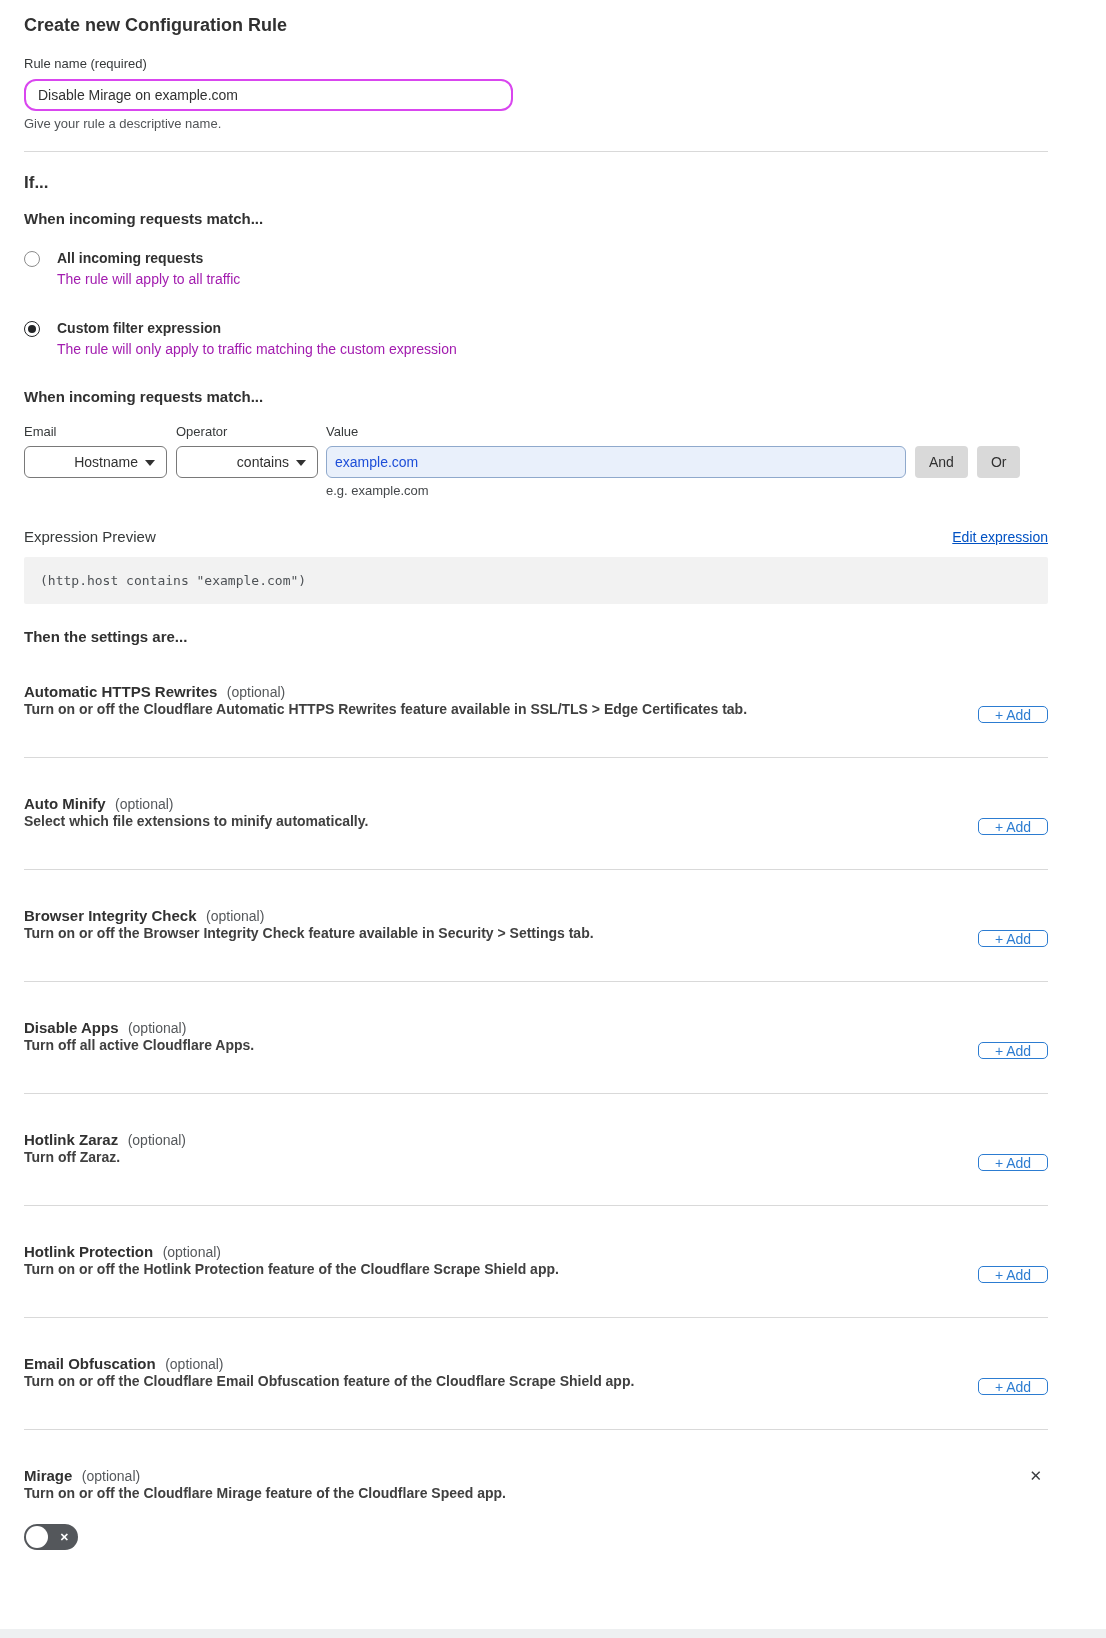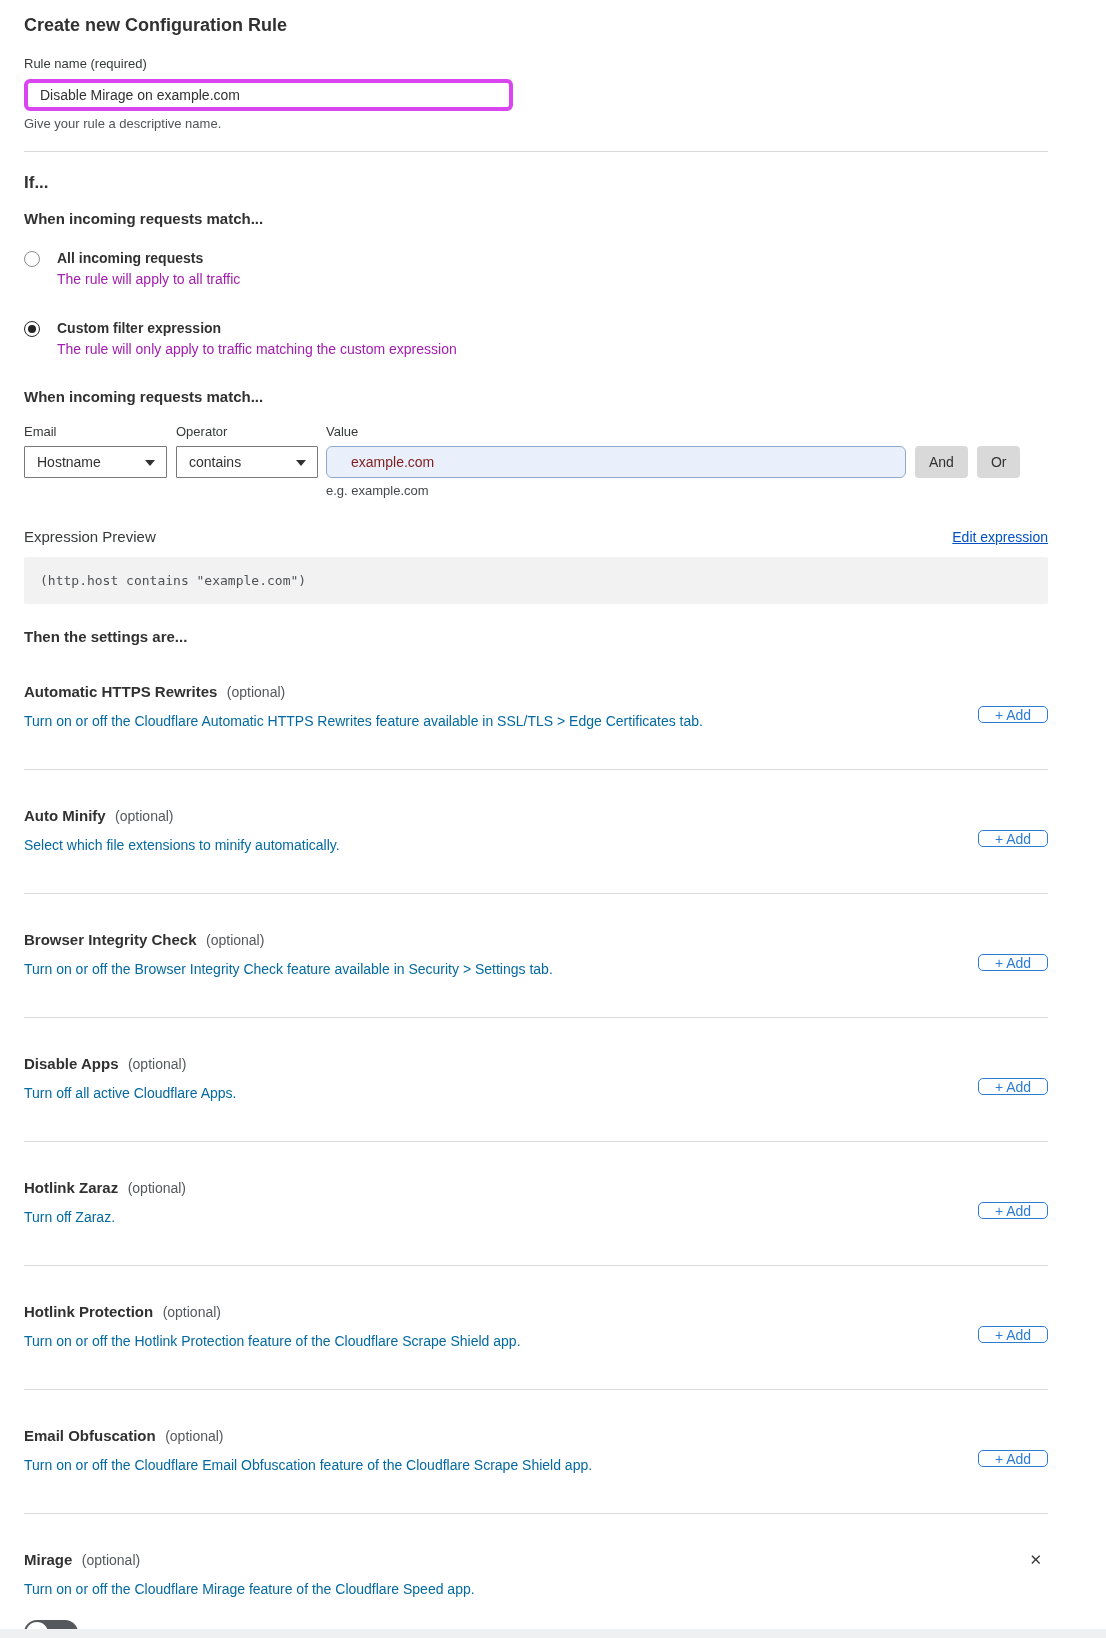--- a/index.html
+++ b/index.html
@@ -13,21 +13,21 @@
     color: #313131;
     overflow: hidden;
   }
   .content { padding: 14px 58px 0 24px; }
 
   h1.page-title { font-size: 18px; font-weight: 700; color: #313131; line-height: 22px; }
 
   .field-label { margin-top: 20px; font-size: 13px; color: #36393a; line-height: 15px; }
   .rule-name-input {
     display: block; margin-top: 8px; width: 489px; height: 32px;
-    border: 4px solid #d946ef; border-radius: 6px; padding: 0 12px;
+    border: 2px solid #d946ef; border-radius: 12px; padding: 0 12px;
     font-family: "Liberation Sans", sans-serif; font-size: 14px; color: #313131;
     background: #ffffff; outline: none;
   }
   .helper-text { margin-top: 5px; font-size: 13px; color: #515457; line-height: 15px; }
 
   .divider { border: none; border-top: 1px solid #d9d9d9; margin-top: 20px; }
 
   .if-heading { margin-top: 20px; font-size: 17px; font-weight: 700; line-height: 22px; }
   .match-heading { margin-top: 16px; font-size: 15px; font-weight: 700; line-height: 18px; }
 
@@ -48,33 +48,34 @@
 
   .builder-heading { margin-top: 30px; font-size: 15px; font-weight: 700; line-height: 18px; }
   .builder-labels { display: flex; margin-top: 18px; font-size: 13px; color: #36393a; line-height: 15px; }
   .col-field { width: 143px; margin-right: 9px; }
   .col-operator { width: 142px; margin-right: 8px; }
   .col-value { width: 580px; }
 
   .builder-row { display: flex; margin-top: 7px; align-items: center; }
   .select-box {
     position: relative; height: 32px; background: #fff;
-    border: 1px solid #797979; border-radius: 1px;
+    border: 1px solid #797979; border-radius: 6px;
     font-size: 14px; color: #313131; line-height: 30px; padding: 0 28px 0 12px;
     cursor: pointer;
+    text-align: right;
   }
   .select-box .arrow {
     position: absolute; right: 11px; top: 13px;
     width: 0; height: 0; border-left: 5px solid transparent; border-right: 5px solid transparent;
     border-top: 6px solid #313131;
   }
   .value-input {
     width: 580px; height: 32px; border: 1px solid #8fa9cc; border-radius: 6px;
-    background: #e9f0fb; padding: 0 24px; font-family: "Liberation Sans", sans-serif;
-    font-size: 14px; color: #7f1d1d; outline: none;
+    background: #e9f0fb; padding: 0 8px; font-family: "Liberation Sans", sans-serif;
+    font-size: 14px; color: #1d4ed8; outline: none;
   }
   .conj-btn {
     height: 32px; margin-left: 9px; padding: 0 14px; background: #d9d9d9;
     border: none; border-radius: 4px; font-family: "Liberation Sans", sans-serif;
     font-size: 14px; color: #313131; cursor: pointer;
   }
   .value-hint { margin-top: 5px; margin-left: 302px; font-size: 13px; color: #45484b; line-height: 15px; }
 
   .preview-row { margin-top: 30px; display: flex; justify-content: space-between; align-items: baseline; }
   .preview-label { font-size: 15px; color: #36393a; line-height: 17px; }
@@ -86,21 +87,21 @@
   }
 
   .then-heading { margin-top: 24px; font-size: 15px; font-weight: 700; line-height: 18px; }
 
   .setting-section {
     position: relative; padding: 36px 0 39px 0; border-bottom: 1px solid #d9d9d9;
   }
   .setting-section.last { border-bottom: none; padding-bottom: 0; }
   .setting-title { font-size: 15px; font-weight: 700; color: #313131; line-height: 19px; }
   .setting-optional { font-size: 14px; font-weight: 400; color: #55585b; margin-left: 5px; }
-  .setting-desc { margin-top: 12px; font-size: 14px; color: #0369a1; line-height: 17px; max-width: 860px; }
+  .setting-desc { margin-top: 0; font-size: 14px; color: #404040; line-height: 17px; max-width: 860px; font-weight: bold; }
   .add-btn {
     position: absolute; right: 0; top: 60px; min-width: 70px; height: 17px;
     background: #ffffff; border: 1px solid #2c7cd1; border-radius: 5px;
     font-family: "Liberation Sans", sans-serif; font-size: 14px; color: #2c7cd1;
     cursor: pointer; padding: 0 14px;
   }
   .close-icon {
     position: absolute; right: 6px; top: 38px; font-size: 15px; color: #3a3d40;
     cursor: pointer; line-height: 15px;
   }

